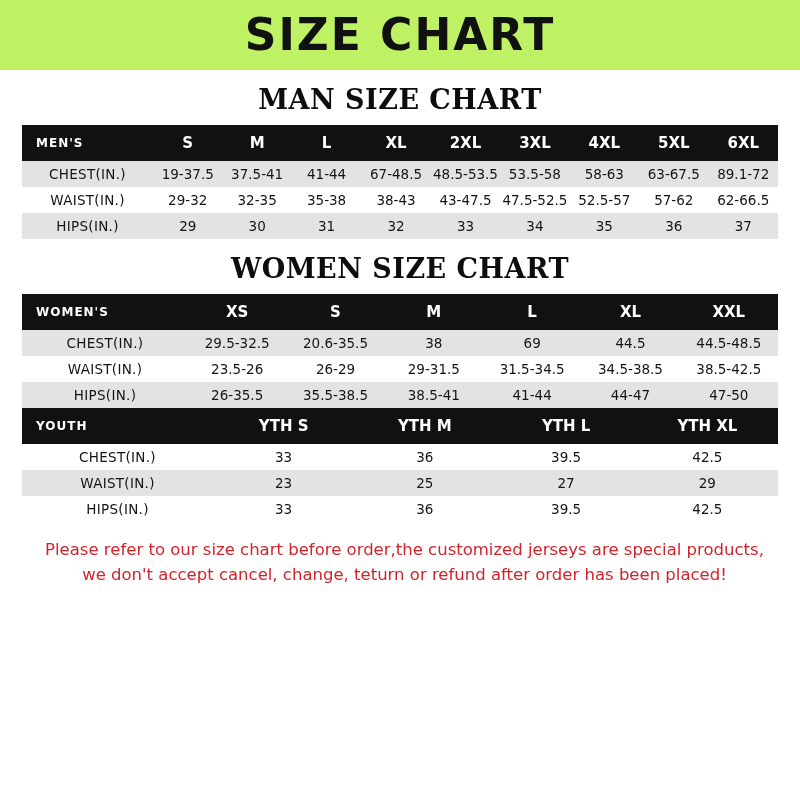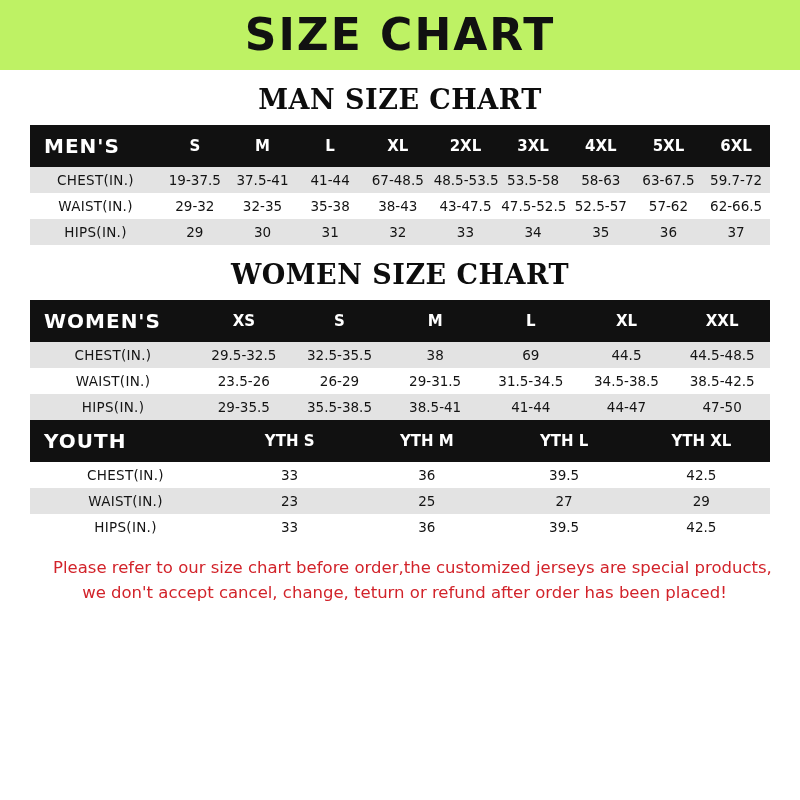--- a/index.html
+++ b/index.html
@@ -32,21 +32,21 @@
   .header-title {
     font-family: "DejaVu Sans", sans-serif;
     font-weight: bold;
     font-size: 44px;
     letter-spacing: 2px;
     color: #111111;
     text-align: center;
     line-height: 70px;
   }
   .content {
-    padding: 0 30px;
+    padding: 0 22px;
     box-sizing: border-box;
   }
   .section-title {
     text-align: center;
     font-family: "DejaVu Serif", serif;
     font-weight: bold;
     font-size: 27px;
     color: #0d0d0d;
     letter-spacing: 0.5px;
     margin: 14px 0 10px 0;
@@ -69,21 +69,21 @@
     background: #111111;
     color: #ffffff;
     font-weight: bold;
     font-size: 15px;
     padding: 9px 2px;
   }
   table.size-table thead th.first-col {
     text-align: left;
     padding-left: 14px;
     letter-spacing: 1px;
-    font-size: 20px;
+    font-size: 12px;
   }
   table.size-table tbody tr.row-light td {
     background: #e3e3e3;
   }
   table.size-table tbody tr.row-white td {
     background: #ffffff;
   }
   table.size-table tbody td.first-col {
     font-size: 13.5px;
     letter-spacing: 0.3px;
@@ -139,21 +139,21 @@
           <tr class="row-light">
             <td class="first-col">CHEST(IN.)</td>
             <td>19-37.5</td>
             <td>37.5-41</td>
             <td>41-44</td>
             <td>67-48.5</td>
             <td>48.5-53.5</td>
             <td>53.5-58</td>
             <td>58-63</td>
             <td>63-67.5</td>
-            <td>59.7-72</td>
+            <td>89.1-72</td>
           </tr>
           <tr class="row-white">
             <td class="first-col">WAIST(IN.)</td>
             <td>29-32</td>
             <td>32-35</td>
             <td>35-38</td>
             <td>38-43</td>
             <td>43-47.5</td>
             <td>47.5-52.5</td>
             <td>52.5-57</td>
@@ -187,38 +187,38 @@
             <th>M</th>
             <th>L</th>
             <th>XL</th>
             <th>XXL</th>
           </tr>
         </thead>
         <tbody>
           <tr class="row-light">
             <td class="first-col">CHEST(IN.)</td>
             <td>29.5-32.5</td>
-            <td>32.5-35.5</td>
+            <td>20.6-35.5</td>
             <td>38</td>
             <td>69</td>
             <td>44.5</td>
             <td>44.5-48.5</td>
           </tr>
           <tr class="row-white">
             <td class="first-col">WAIST(IN.)</td>
             <td>23.5-26</td>
             <td>26-29</td>
             <td>29-31.5</td>
             <td>31.5-34.5</td>
             <td>34.5-38.5</td>
             <td>38.5-42.5</td>
           </tr>
           <tr class="row-light">
             <td class="first-col">HIPS(IN.)</td>
-            <td>29-35.5</td>
+            <td>26-35.5</td>
             <td>35.5-38.5</td>
             <td>38.5-41</td>
             <td>41-44</td>
             <td>44-47</td>
             <td>47-50</td>
           </tr>
         </tbody>
       </table>
     </div>
 

